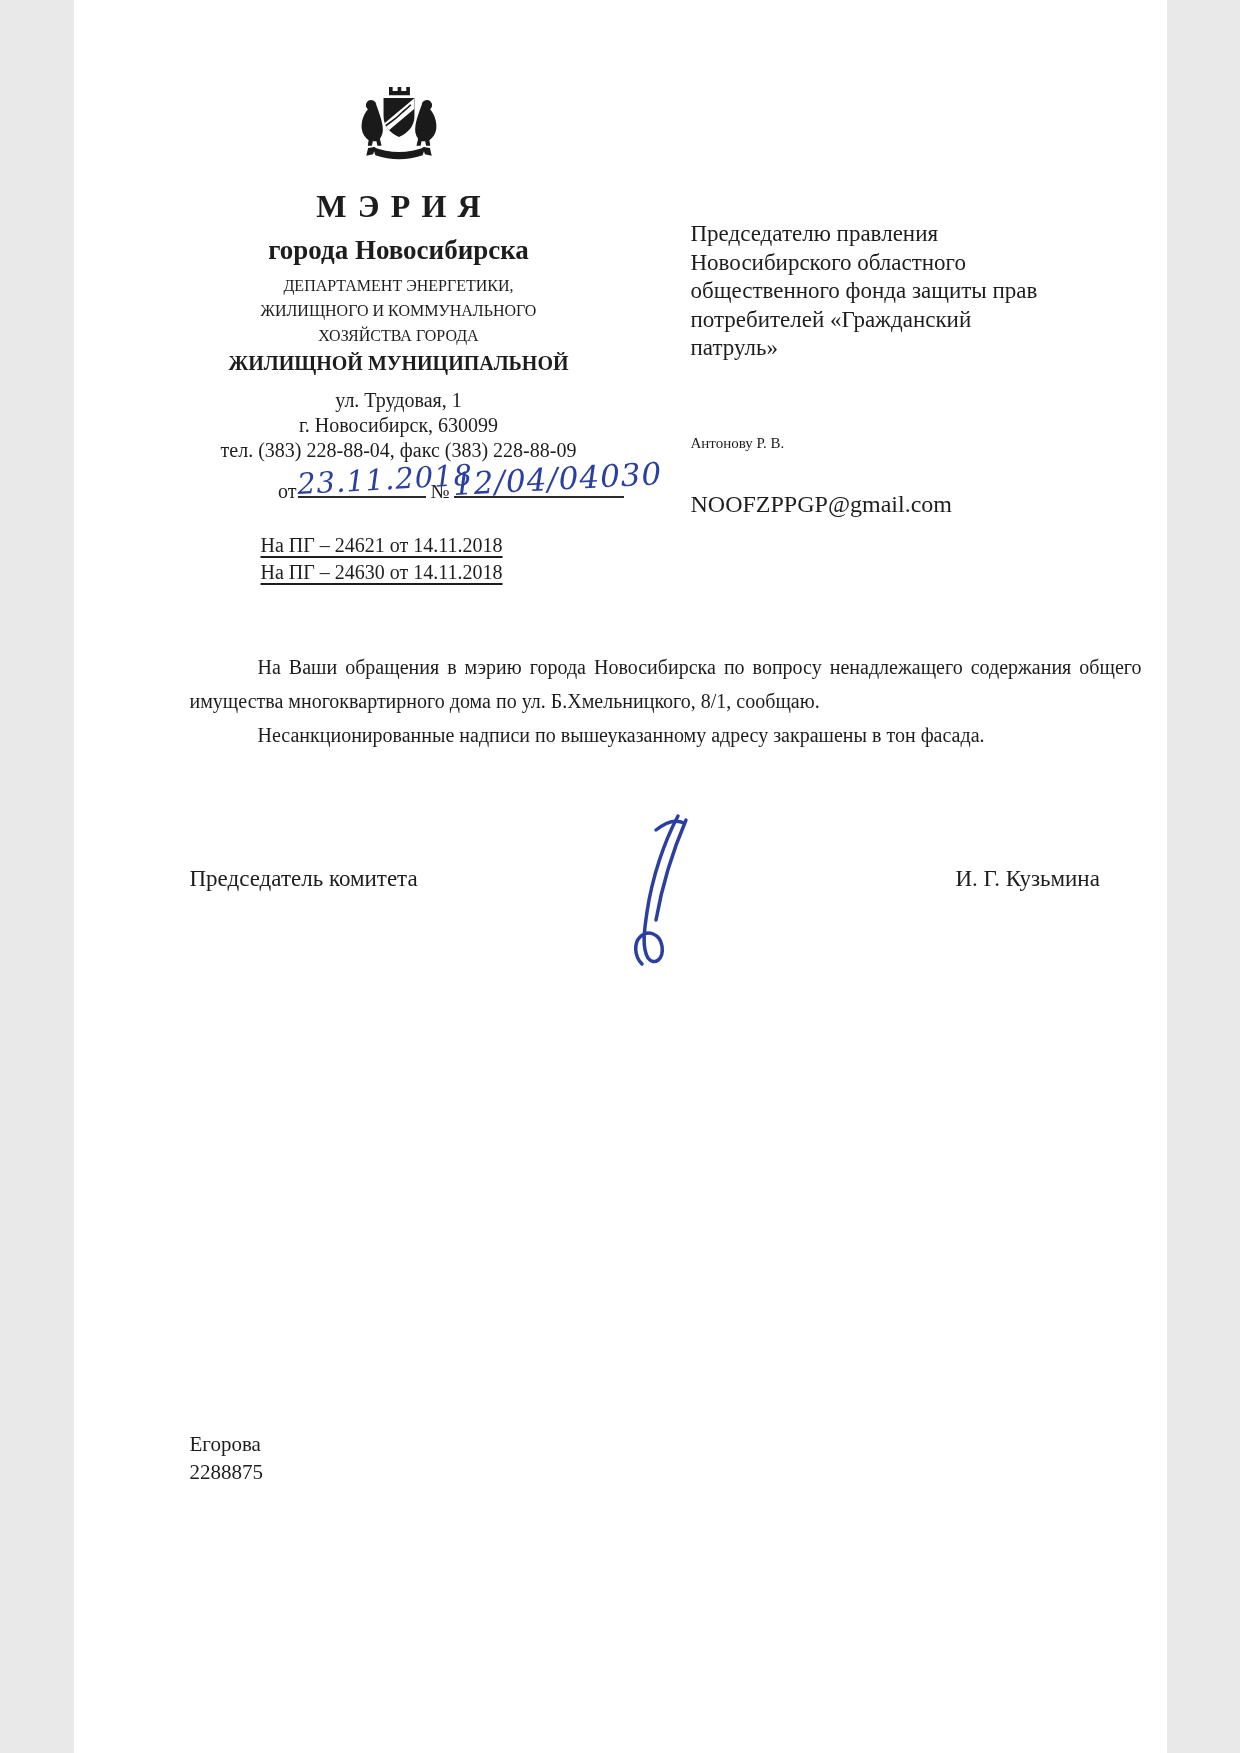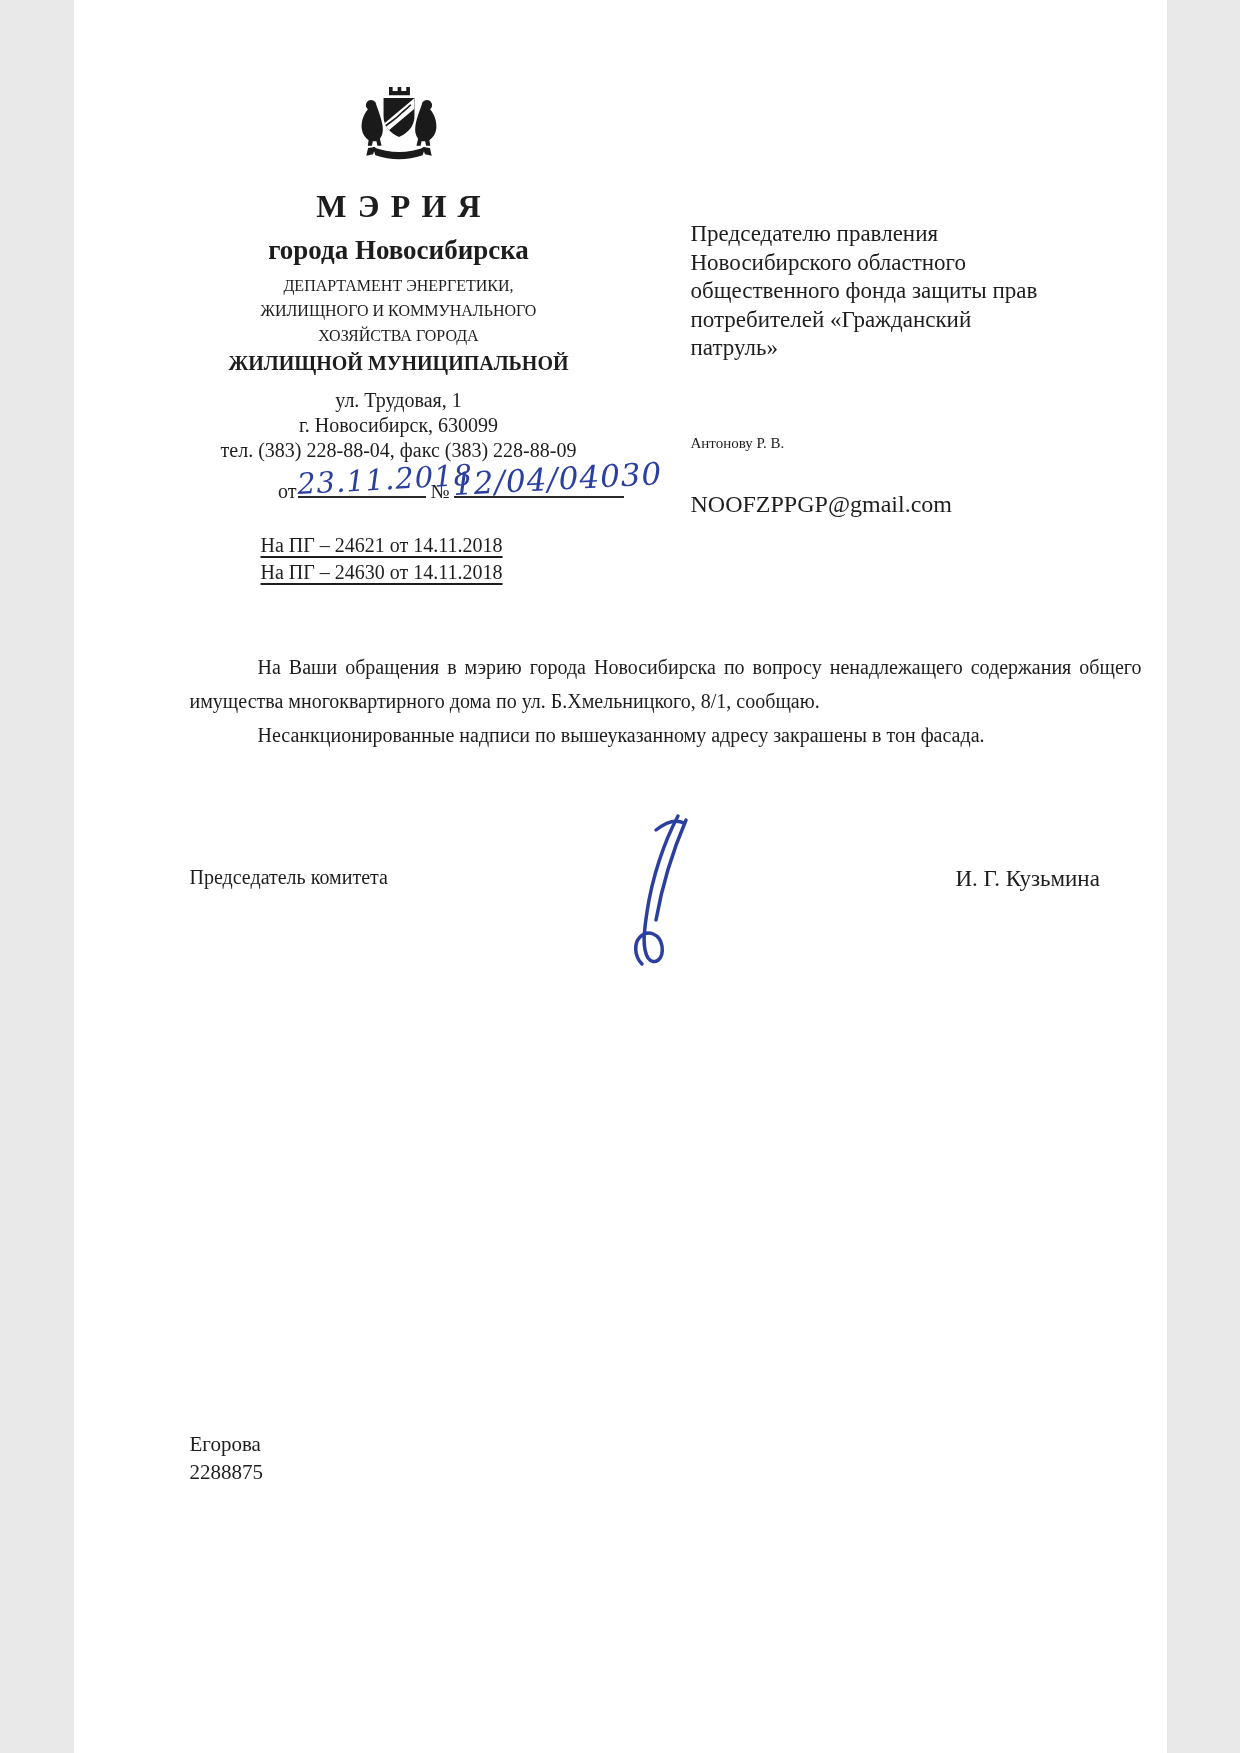--- a/index.html
+++ b/index.html
@@ -59,21 +59,21 @@
   .email          { position:absolute; left:617px; top:491px; font-size:24px; }
 
   
   .body-text {
     position:absolute; left:116px; top:650px; width:952px;
     font-size:20px; line-height:34px; text-align:justify;
   }
   .body-text p { text-indent:68px; margin:0; }
 
   
-  .sig-title { position:absolute; left:116px; top:866px; font-size:20px; }
+  .sig-title { position:absolute; left:116px; top:866px; font-size:23px; }
   .sig-name  { position:absolute; left:882px; top:866px; font-size:23px; }
   .sig-mark  { position:absolute; left:522px; top:808px; }
 
   
   .footer { position:absolute; left:116px; top:1430px; font-size:21px; line-height:28px; }
 </style>
 </head>
 <body>
 
 <div class="page">

